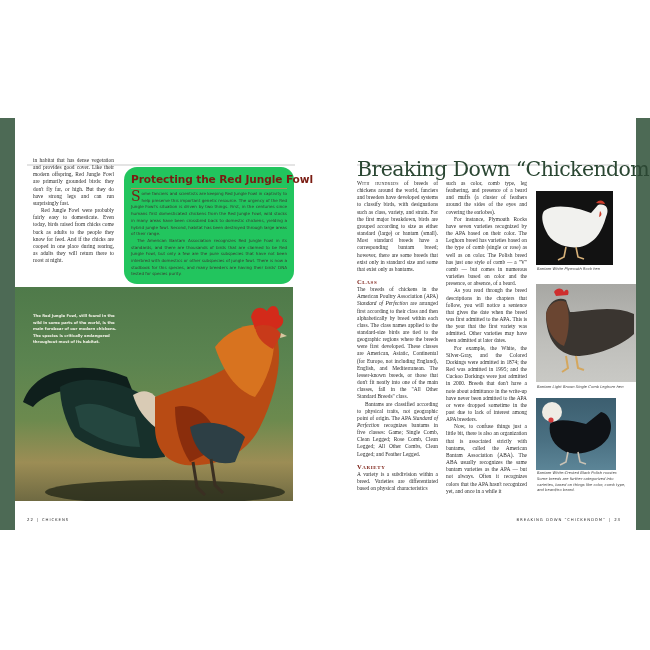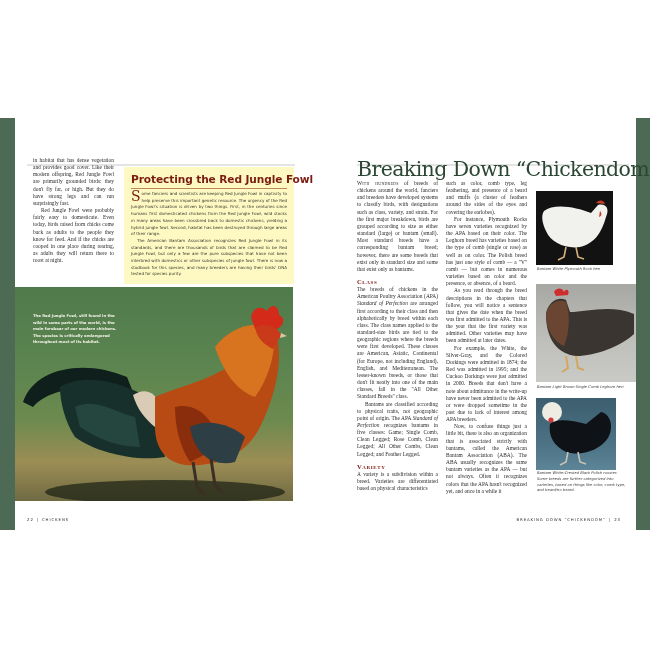--- a/index.html
+++ b/index.html
@@ -7,21 +7,21 @@
   .green-bar { position: absolute; background: #4d6a55; }
   .green-left { left: 0; top: 118px; width: 15px; height: 412px; }
   .green-right { left: 636px; top: 118px; width: 14px; height: 412px; }
   .rule { position: absolute; height: 2px; background: #e4e4e4; }
   .rule-left { left: 27px; top: 164px; width: 268px; }
   .rule-right { left: 357px; top: 164px; width: 272px; }
   .body-col { position: absolute; font-size: 5.4px; line-height: 7.15px; color: #2a2a2a; text-align: justify; font-family: "Liberation Serif", serif; }
   .body-col p { margin: 0; text-indent: 0; }
   .body-col p.indent { text-indent: 8px; }
   .col-left1 { left: 33px; top: 157px; width: 81px; }
-  .sidebar { position: absolute; left: 124px; top: 167px; width: 170px; height: 117px; background: #fef9c3; padding: 0; box-sizing: border-box; }
+  .sidebar { position: absolute; left: 124px; top: 167px; width: 170px; height: 117px; background: #22c55e; padding: 0; box-sizing: border-box; border-radius: 13px; }
   .sidebar-title { position: absolute; left: 7px; top: 6px; font-family: "DejaVu Sans", sans-serif; font-weight: bold; font-size: 10.6px; color: #7a1c12; white-space: nowrap; letter-spacing: -0.1px; }
   .sidebar-rule { position: absolute; left: 7px; top: 21px; width: 156px; height: 1px; background: #b9895a; }
   .sidebar-body { position: absolute; left: 7px; top: 24px; width: 156px; font-family: "DejaVu Sans", sans-serif; font-size: 4.1px; line-height: 6.7px; color: #3b3a30; text-align: justify; }
   .sidebar-body p { margin: 0; }
   .sidebar-body p.indent { text-indent: 6px; }
   .dropcap { float: left; font-size: 14px; line-height: 11px; color: #7a1c12; margin-right: 1px; font-family: "DejaVu Serif", serif; }
   .photo-main { position: absolute; left: 15px; top: 287px; width: 278px; height: 214px; overflow: hidden; background: linear-gradient(180deg, #4f7a4a 0%, #5b8450 35%, #6c8a4e 62%, #9c8d55 82%, #6f6a42 100%); }
   .photo-main .caption { position: absolute; left: 18px; top: 26px; width: 85px; font-family: "DejaVu Sans", sans-serif; font-weight: bold; font-size: 3.8px; line-height: 6.6px; color: #f2f2e6; }
   .photo-main svg { position: absolute; left: 0; top: 0; }
   .headline { position: absolute; left: 357px; top: 143px; font-family: "DejaVu Serif", serif; font-size: 20.5px; color: #2b4733; white-space: nowrap; letter-spacing: -0.6px; font-weight: normal; }

